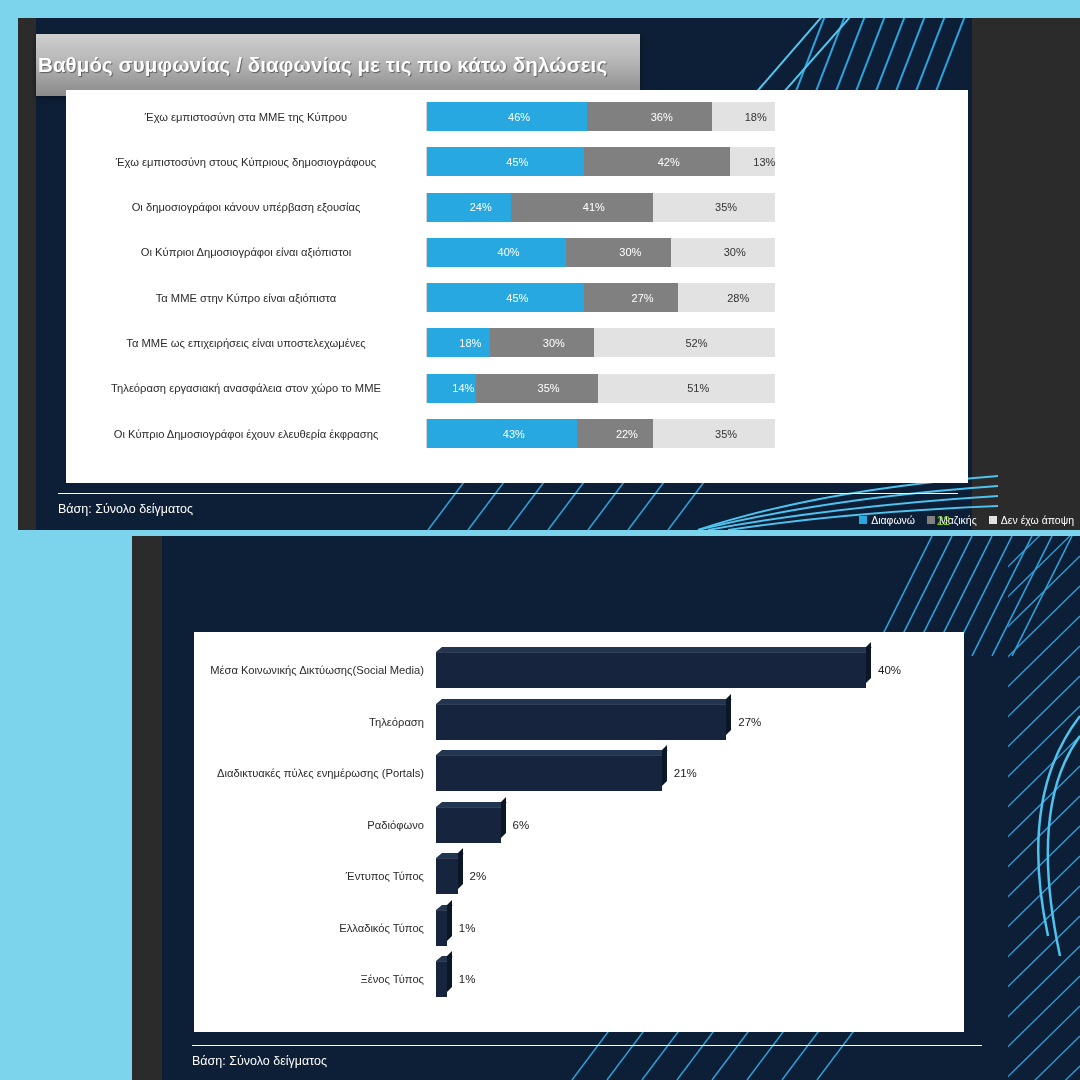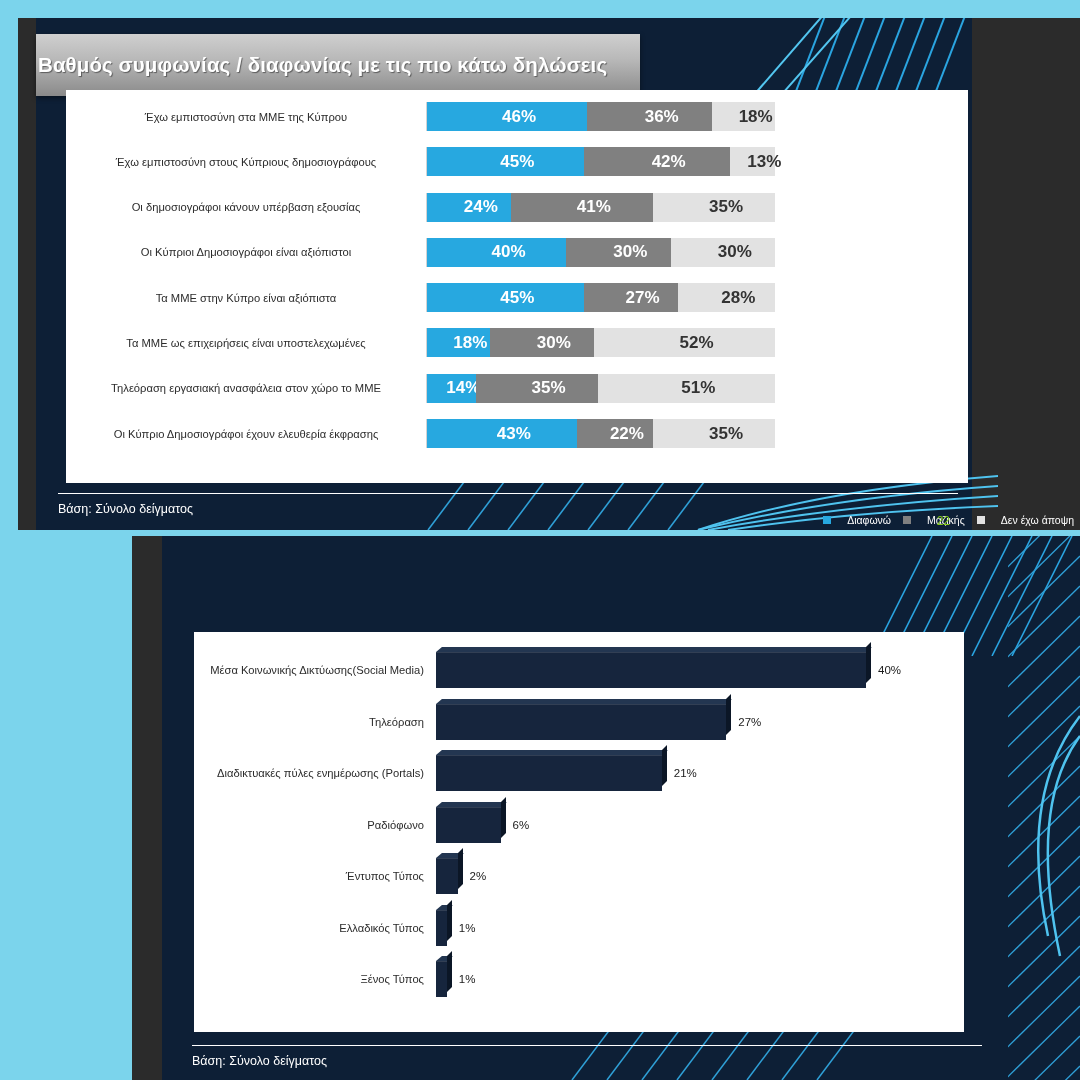--- a/index.html
+++ b/index.html
@@ -66,32 +66,32 @@
   }
   .row1 .axis {
     width: 1px; height: 100%; background: #d3d3d3;
   }
   .row1 .bars {
     position: relative; height: 100%; width: 348px;
     display: flex;
   }
   .seg {
     height: 100%; display: flex; align-items: center; justify-content: center;
-    font-size: 17px; font-weight: bold; padding-left: 24px;
+    font-size: 11px; font-weight: normal; padding-left: 24px;
   }
   .seg.a { background: #27a8e0; color: #ffffff; }
   .seg.b { background: #808080; color: #ffffff; }
   .seg.c { background: #e2e2e2; color: #333333; }
 
   .s1-legend {
     position: absolute; right: 6px; bottom: 4px;
     display: flex; gap: 12px; align-items: center;
     font-size: 10.5px; color: #ffffff;
   }
-  .s1-legend .li { display: flex; align-items: center; gap: 16px; }
+  .s1-legend .li { display: flex; align-items: center; gap: 4px; }
   .s1-legend .sw { width: 8px; height: 8px; display: inline-block; }
 
   .s1-base {
     position: absolute; left: 40px; bottom: 14px;
     color: #ffffff; font-size: 12.5px;
   }
   .s1-pageno {
     position: absolute; right: 130px; bottom: 2px;
     color: #84cc16; font-size: 12px;
   }

